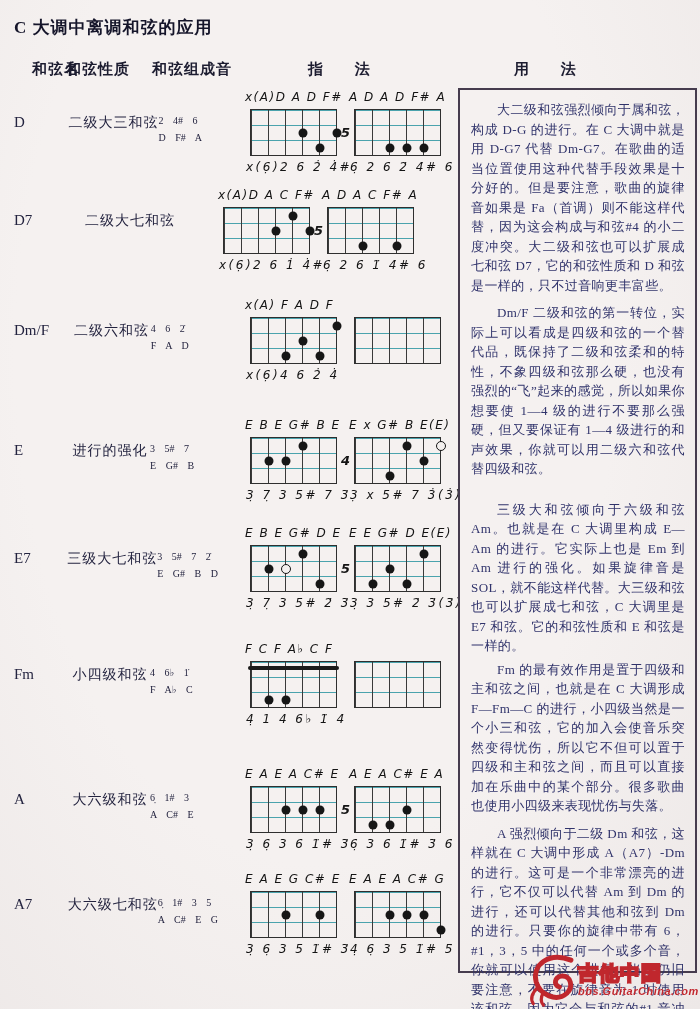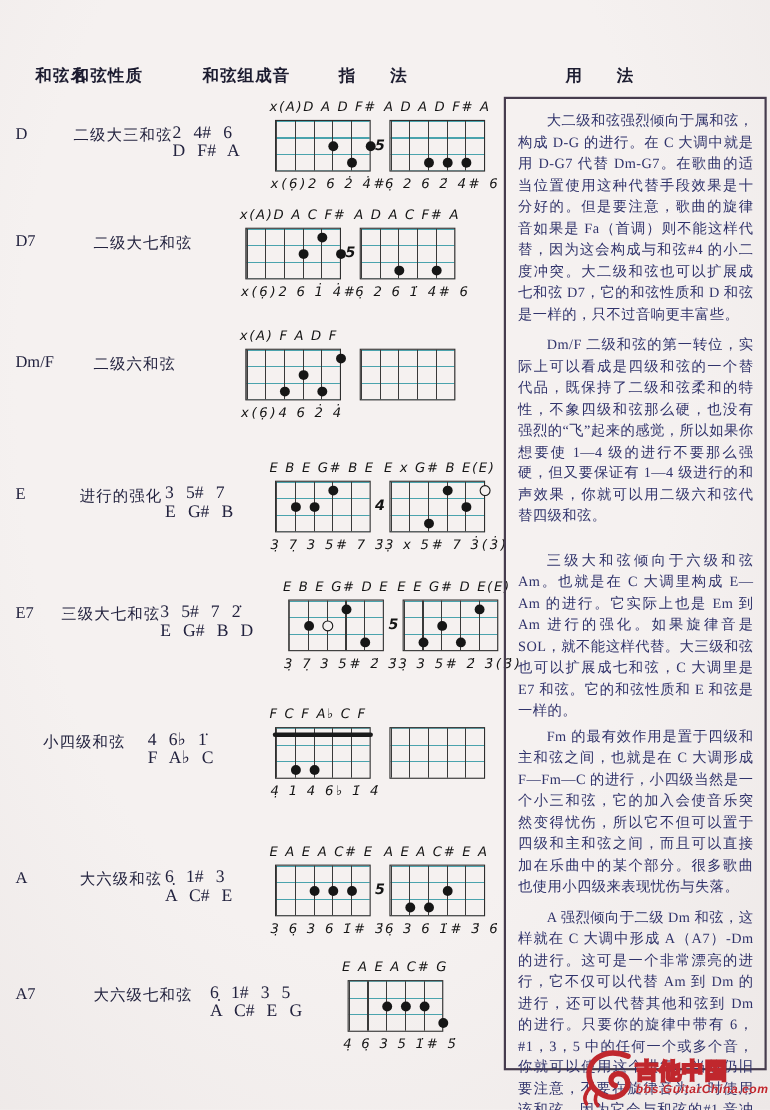--- a/index.html
+++ b/index.html
@@ -14,36 +14,36 @@
     font-size:17px;font-weight:bold;letter-spacing:1px;color:#15152a;
     font-family:"Liberation Serif","DejaVu Serif",serif;
   }
   .col-header{
     position:absolute;top:60px;font-size:15px;font-weight:600;
     color:#1c1c30;letter-spacing:1px;white-space:nowrap;
     font-family:"Liberation Serif","DejaVu Serif",serif;
   }
   .h-name{left:32px;}
   .h-quality{left:66px;}
-  .h-tones{left:184px;}
+  .h-tones{left:152px;}
   .h-fingering{left:308px;word-spacing:26px;}
   .h-usage{left:514px;word-spacing:26px;}
 
   
   .chord-row{position:absolute;left:14px;width:444px;height:92px;display:flex;}
   .chord-name{
     width:46px;padding-top:24px;font-size:15px;color:#23233f;
     font-family:"Liberation Serif","DejaVu Serif",serif;
   }
   .chord-quality{
     width:106px;padding-top:24px;font-size:14px;color:#23233f;letter-spacing:1px;
     font-family:"Liberation Serif","DejaVu Serif",serif;white-space:nowrap;margin-left:25px;
   }
   .chord-tones{
-    width:93px;padding-top:22px;font-size:16px;color:#23233f;
+    width:93px;padding-top:22px;font-size:10px;color:#23233f;
     font-family:"Liberation Serif","DejaVu Serif",serif;line-height:17px;
     word-spacing:7px;white-space:nowrap;
   }
   .chord-diagrams{display:flex;padding-left:32px;}
   .diagram{position:relative;width:86px;margin-right:18px;}
   .diag-labels{
     height:16px;margin-left:-5px;white-space:nowrap;
     font-family:"DejaVu Sans",sans-serif;font-style:italic;
     font-size:12px;letter-spacing:1.5px;color:#141414;
   }
@@ -102,20 +102,21 @@
     margin-top:-2px;font-size:11px;font-weight:bold;font-style:italic;
     color:var(--accent,#c0272d);letter-spacing:0.5px;white-space:nowrap;
     text-shadow:0 0 1px #fff;
   }
 </style>
 </head>
 <body>
 
 <div class="page" style="--accent: #c0272d; --indigo: #30336b; --border: #463c4e; --ink: #1c1c30;">
 
+  <h1 class="page-title">C 大调中离调和弦的应用</h1>
 
   <span class="col-header h-name">和弦名</span>
   <span class="col-header h-quality">和弦性质</span>
   <span class="col-header h-tones">和弦组成音</span>
   <span class="col-header h-fingering">指 法</span>
   <span class="col-header h-usage">用 法</span>
 
   <div id="rows">
   <div class="chord-row" style="top: 90px;">
     <div class="chord-name">D</div>
@@ -168,20 +169,24 @@
               <div class="dot" style="left: 68.5px; top: 37.5px;"></div>
             </div>
             <div class="diag-numbers">6̣ 2 6 1̇ 4̇# 6</div>
           </div>
         </div>
   </div>
 
   <div class="chord-row" style="top: 298px;">
     <div class="chord-name">Dm/F</div>
     <div class="chord-quality">二级六和弦</div>
+    <div class="chord-tones">
+      <div>4 6 2̇</div>
+      <div>F A D</div>
+    </div>
     <div class="chord-diagrams">
           <div class="diagram">
             <div class="diag-labels">x(A) F A D F</div>
             <div class="diag-grid">
               <div class="dot" style="left: 85.5px; top: 7.5px;"></div>
               <div class="dot" style="left: 51.5px; top: 22.5px;"></div>
               <div class="dot" style="left: 34.5px; top: 37.5px;"></div>
               <div class="dot" style="left: 68.5px; top: 37.5px;"></div>
             </div>
             <div class="diag-numbers">x(6̣)4 6 2̇ 4̇</div>
@@ -251,20 +256,21 @@
               <div class="dot" style="left: 34.5px; top: 22.5px;"></div>
               <div class="dot" style="left: 17.5px; top: 37.5px;"></div>
               <div class="dot" style="left: 51.5px; top: 37.5px;"></div>
             </div>
             <div class="diag-numbers">3̣ 3 5# 2̇ 3̇(3̇)</div>
           </div>
         </div>
   </div>
 
   <div class="chord-row" style="top: 642px;">
+    <div class="chord-name">Fm</div>
     <div class="chord-quality">小四级和弦</div>
     <div class="chord-tones">
       <div>4 6♭ 1̇</div>
       <div>F A♭ C</div>
     </div>
     <div class="chord-diagrams">
           <div class="diagram">
             <div class="diag-labels">F C F A♭ C F</div>
             <div class="diag-grid">
               <div class="barre"></div>
@@ -312,20 +318,28 @@
   </div>
 
   <div class="chord-row" style="top: 872px;">
     <div class="chord-name">A7</div>
     <div class="chord-quality">大六级七和弦</div>
     <div class="chord-tones">
       <div>6̣ 1# 3 5</div>
       <div>A C# E G</div>
     </div>
     <div class="chord-diagrams">
+          <div class="diagram">
+            <div class="diag-labels">E A E G C# E</div>
+            <div class="diag-grid">
+              <div class="dot" style="left: 34.5px; top: 22.5px;"></div>
+              <div class="dot" style="left: 68.5px; top: 22.5px;"></div>
+            </div>
+            <div class="diag-numbers">3̣ 6̣ 3 5 1̇# 3̇</div>
+          </div>
           <div class="diagram">
             <div class="diag-labels">E A E A C# G</div>
             <div class="diag-grid">
               <div class="dot" style="left: 34.5px; top: 22.5px;"></div>
               <div class="dot" style="left: 51.5px; top: 22.5px;"></div>
               <div class="dot" style="left: 68.5px; top: 22.5px;"></div>
               <div class="dot" style="left: 85.5px; top: 37.5px;"></div>
             </div>
             <div class="diag-numbers">4̣ 6̣ 3 5 1̇# 5̇</div>
           </div>

